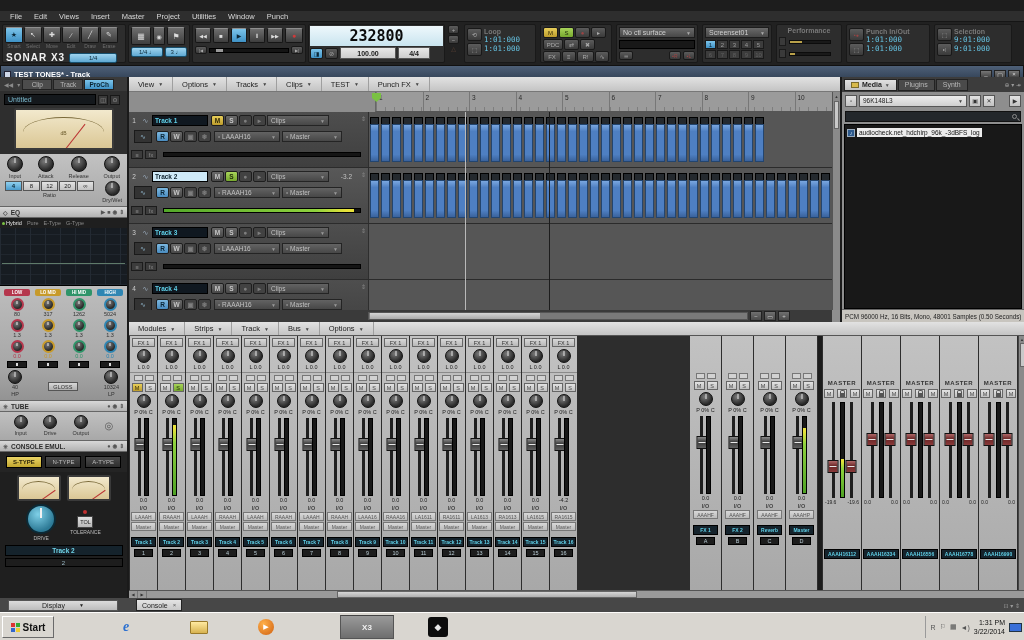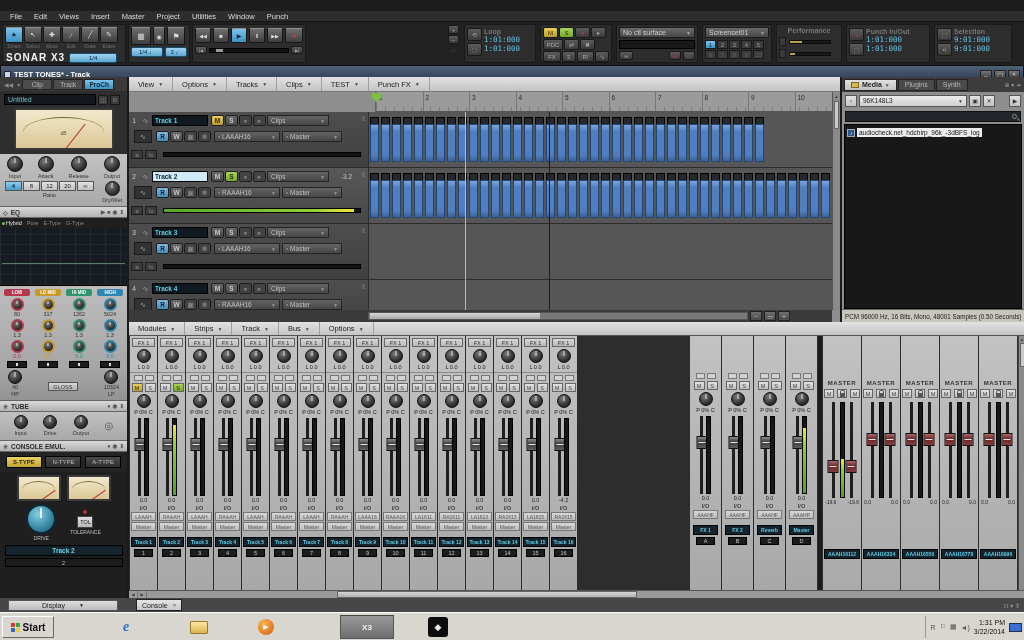--- a/index.html
+++ b/index.html
@@ -304,20 +304,29 @@
         <div class="tbtn3" style="width:19px;height:15px;color:#d03a3a;font-size:7px">●</div>
       </div>
       <div style="display:flex;align-items:center;gap:2px;padding:2px 2px 0">
         <div class="grpbtn" style="height:8px;width:12px;font-size:4px">|◀</div>
         <div style="flex:1;height:5px;background:#141414;border:1px solid #000;position:relative">
           <i style="position:absolute;left:8%;top:0;width:7px;height:100%;background:#9a9a9a;display:block"></i>
         </div>
         <div class="grpbtn" style="height:8px;width:12px;font-size:4px">▶|</div>
       </div>
     </div>
+    <div class="tgroup" style="left:308px;width:137px">
+      <div class="lcdbig" style="width:133px;height:20px;margin:1px;font-size:15px">232800</div>
+      <div style="display:flex;align-items:center;gap:2px;padding:0 1px">
+        <div class="grpbtn" style="background:linear-gradient(#7cc4ea,#3f92c6);color:#0a2636">◨</div>
+        <div class="grpbtn">⊘</div>
+        <div class="lcell" style="width:56px;height:12px">100.00</div>
+        <div class="lcell" style="width:32px;height:12px">4/4</div>
+      </div>
+    </div>
     <div style="position:absolute;left:448px;top:3px;display:flex;flex-direction:column;gap:1px">
       <div class="grpbtn" style="width:11px;height:9px">+</div>
       <div class="grpbtn" style="width:11px;height:9px">−</div>
       <div style="color:#6a4a3a;font-size:6px;text-align:center">△</div>
     </div>
     <div class="tgroup" style="left:464px;width:72px;display:flex">
       <div style="display:flex;flex-direction:column;gap:2px;padding:3px 2px">
         <div class="grpbtn" style="width:15px;height:13px">⟲</div>
         <div class="grpbtn" style="width:15px;height:13px">⬚</div>
       </div>

